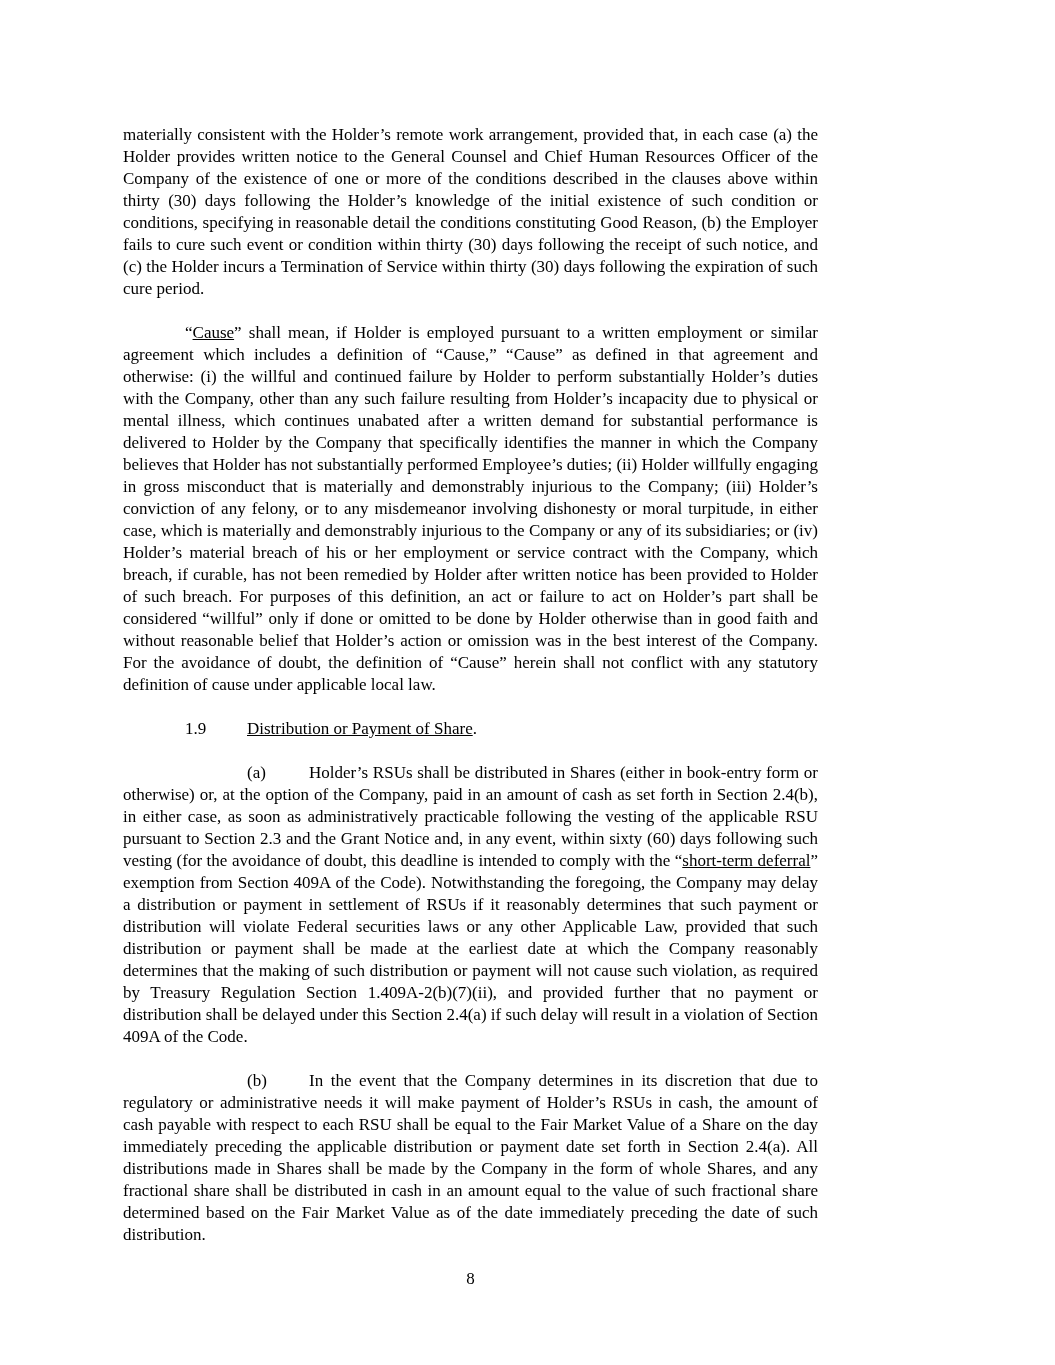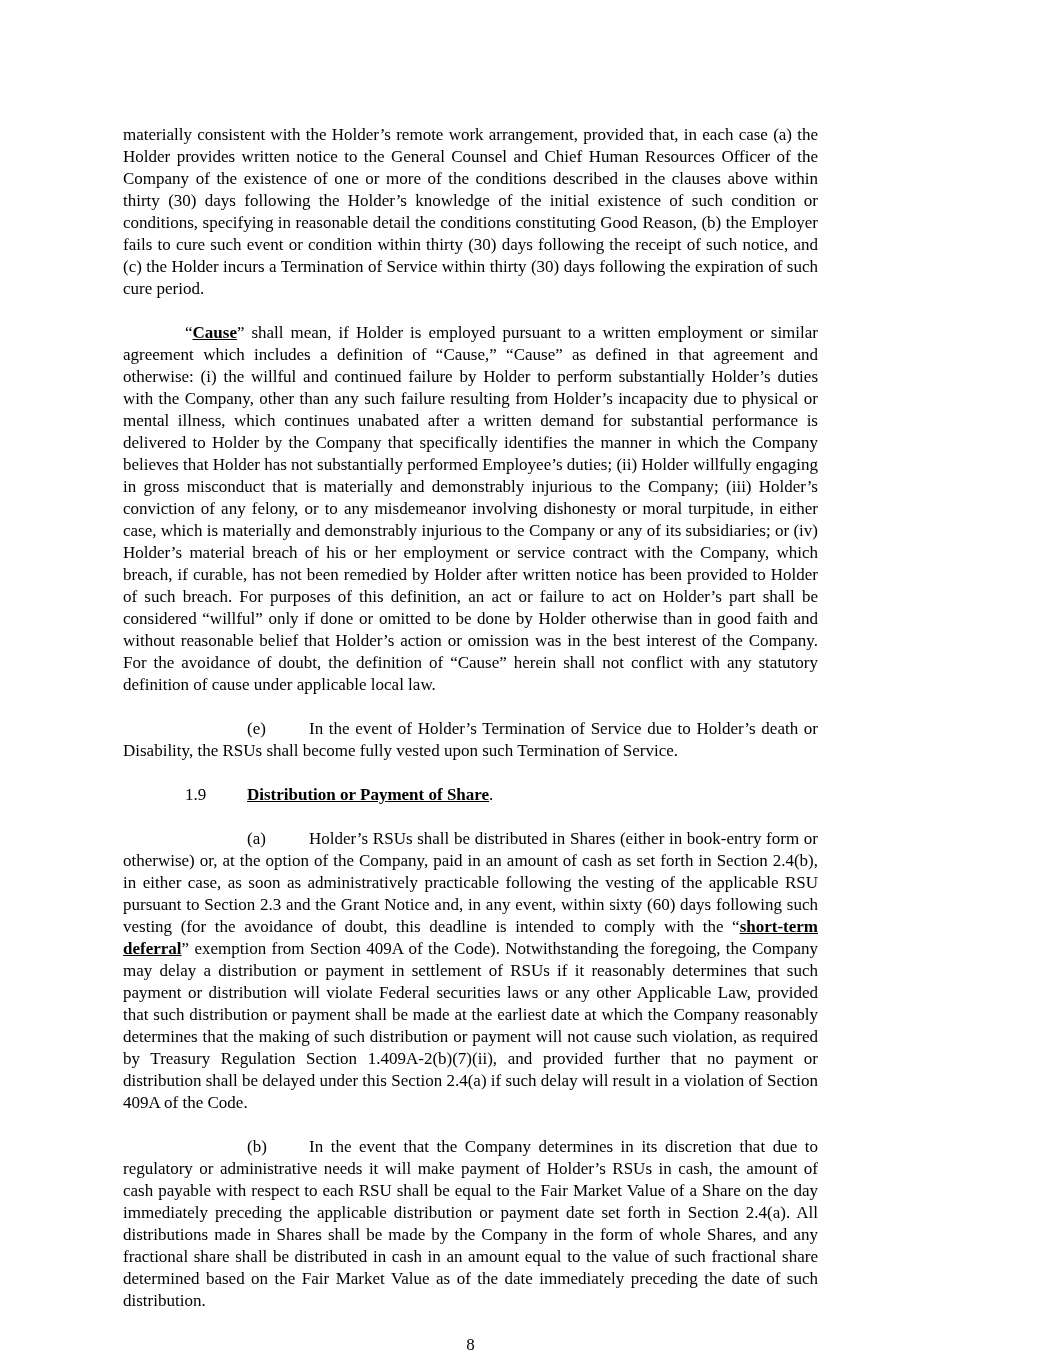--- a/index.html
+++ b/index.html
@@ -29,37 +29,36 @@
   .clause-label {
     display: inline-block;
     width: 62px;
     text-indent: 0;
   }
   .section-number {
     display: inline-block;
     width: 62px;
     text-indent: 0;
   }
-  .u { text-decoration: underline; font-weight: bold; }
+  .u { text-decoration: underline; }
   .page-number {
     margin: 0;
     text-align: center;
     text-indent: 0;
   }
 </style>
 </head>
 <body>
 
 <div class="page">
 
   <p class="para"><span>materially consistent with the Holder’s remote work arrangement, provided that, in each case (a) the Holder provides written notice to the General Counsel and Chief Human Resources Officer of the Company of the existence of one or more of the conditions described in the clauses above within thirty (30) days following the Holder’s knowledge of the initial existence of such condition or conditions, specifying in reasonable detail the conditions constituting Good Reason, (b) the Employer fails to cure such event or condition within thirty (30) days following the receipt of such notice, and (c) the Holder incurs a Termination of Service within thirty (30) days following the expiration of such cure period.</span></p>
 
   <p class="para indent-half"><span>“</span><span class="u">Cause</span><span>” shall mean, if Holder is employed pursuant to a written employment or similar agreement which includes a definition of “Cause,” “Cause” as defined in that agreement and otherwise: (i) the willful and continued failure by Holder to perform substantially Holder’s duties with the Company, other than any such failure resulting from Holder’s incapacity due to physical or mental illness, which continues unabated after a written demand for substantial performance is delivered to Holder by the Company that specifically identifies the manner in which the Company believes that Holder has not substantially performed Employee’s duties; (ii) Holder willfully engaging in gross misconduct that is materially and demonstrably injurious to the Company; (iii) Holder’s conviction of any felony, or to any misdemeanor involving dishonesty or moral turpitude, in either case, which is materially and demonstrably injurious to the Company or any of its subsidiaries; or (iv) Holder’s material breach of his or her employment or service contract with the Company, which breach, if curable, has not been remedied by Holder after written notice has been provided to Holder of such breach.  For purposes of this definition, an act or failure to act on Holder’s part shall be considered “willful” only if done or omitted to be done by Holder otherwise than in good faith and without reasonable belief that Holder’s action or omission was in the best interest of the Company.  For the avoidance of doubt, the definition of “Cause” herein shall not conflict with any statutory definition of cause under applicable local law.</span></p>
 
-  <p class="para indent-one"><span class="clause-label">(e)</span><span>In the event of Holder’s Termination of Service due to Holder’s death or Disability, the RSUs shall become fully vested upon such Termination of Service.</span></p>
 
   <p class="para indent-half"><span class="section-number">1.9</span><span class="u">Distribution or Payment of Share</span><span>.</span></p>
 
   <p class="para indent-one"><span class="clause-label">(a)</span><span>Holder’s RSUs shall be distributed in Shares (either in book-entry form or otherwise) or, at the option of the Company, paid in an amount of cash as set forth in Section 2.4(b), in either case, as soon as administratively practicable following the vesting of the applicable RSU pursuant to Section 2.3 and the Grant Notice and, in any event, within sixty (60) days following such vesting (for the avoidance of doubt, this deadline is intended to comply with the “</span><span class="u">short-term deferral</span><span>” exemption from Section 409A of the Code).  Notwithstanding the foregoing, the Company may delay a distribution or payment in settlement of RSUs if it reasonably determines that such payment or distribution will violate Federal securities laws or any other Applicable Law, provided that such distribution or payment shall be made at the earliest date at which the Company reasonably determines that the making of such distribution or payment will not cause such violation, as required by Treasury Regulation Section 1.409A-2(b)(7)(ii), and provided further that no payment or distribution shall be delayed under this Section 2.4(a) if such delay will result in a violation of Section 409A of the Code.</span></p>
 
   <p class="para indent-one"><span class="clause-label">(b)</span><span>In the event that the Company determines in its discretion that due to regulatory or administrative needs it will make payment of Holder’s RSUs in cash, the amount of cash payable with respect to each RSU shall be equal to the Fair Market Value of a Share on the day immediately preceding the applicable distribution or payment date set forth in Section 2.4(a).  All distributions made in Shares shall be made by the Company in the form of whole Shares, and any fractional share shall be distributed in cash in an amount equal to the value of such fractional share determined based on the Fair Market Value as of the date immediately preceding the date of such distribution.</span></p>
 
   <p class="page-number">8</p>
 
 </div>

